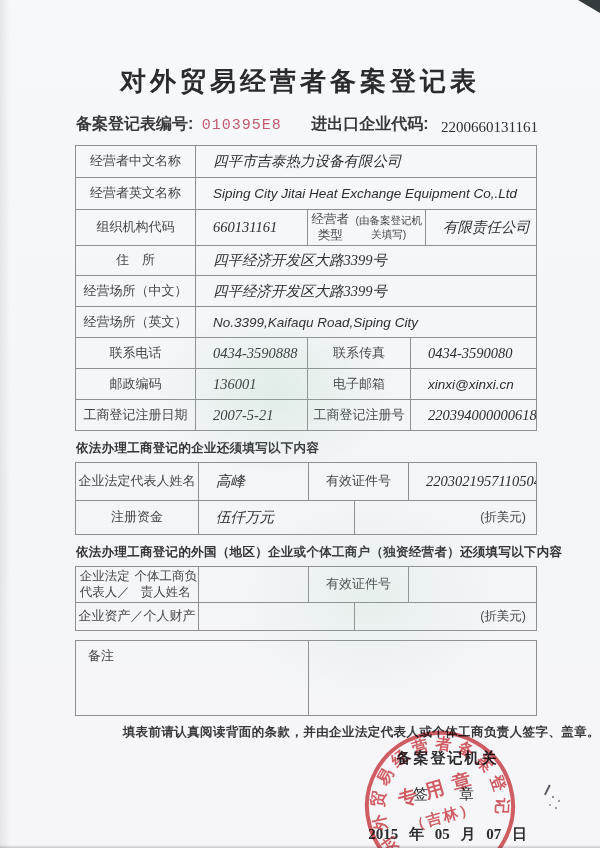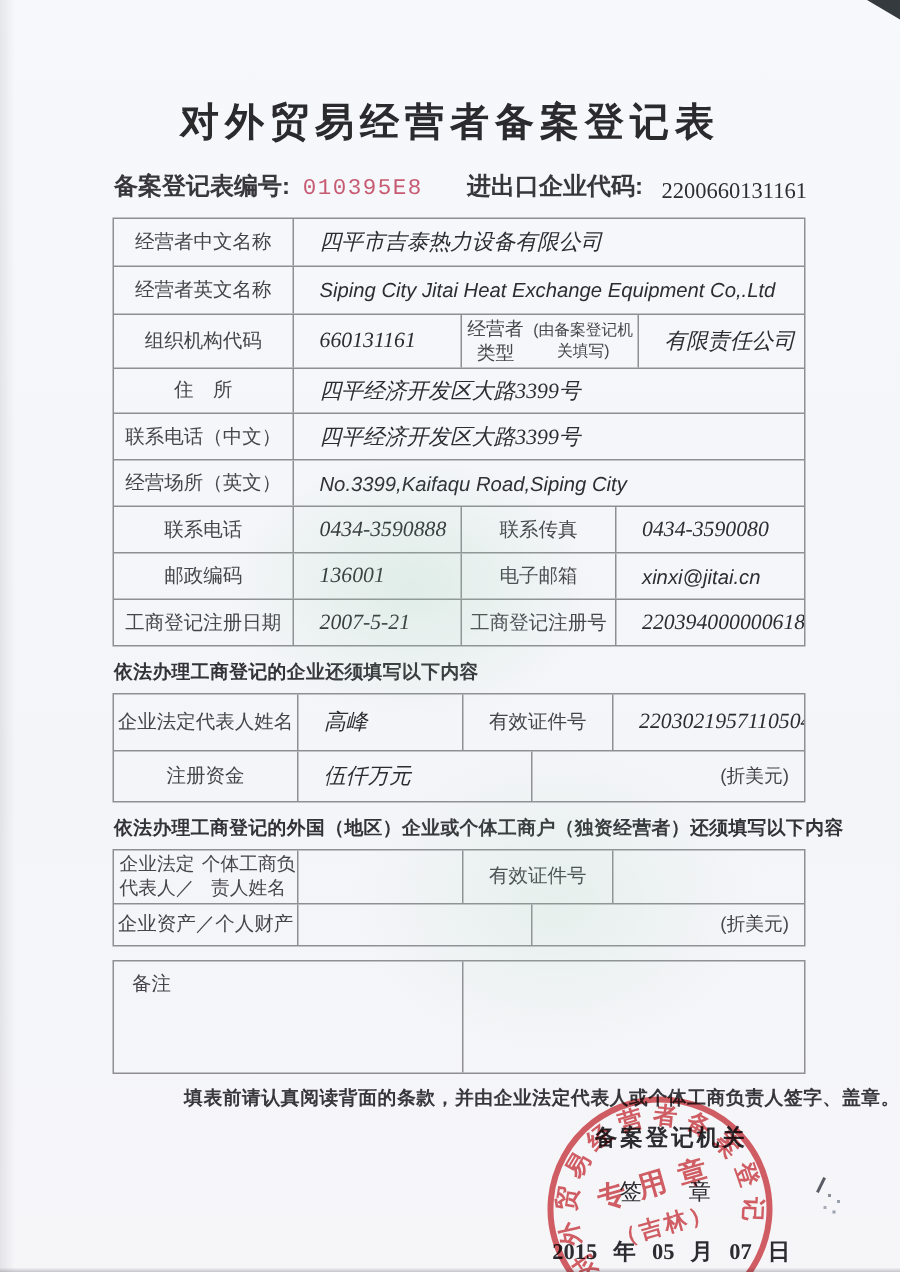--- a/index.html
+++ b/index.html
@@ -111,38 +111,38 @@
         <span class="l1">经营者类型</span>
         <span class="l2">(由备案登记机关填写)</span>
       </div>
       <div class="td mc4 val">有限责任公司</div>
     </div>
     <div class="tr h30">
       <div class="td mc1 lbl">住　所</div>
       <div class="td mcv val">四平经济开发区大路3399号</div>
     </div>
     <div class="tr h31">
-      <div class="td mc1 lbl">联系电话（中文）</div>
+      <div class="td mc1 lbl">经营场所（中文）</div>
       <div class="td mcv val">四平经济开发区大路3399号</div>
     </div>
     <div class="tr h31">
       <div class="td mc1 lbl">经营场所（英文）</div>
       <div class="td mcv val sans">No.3399,Kaifaqu Road,Siping City</div>
     </div>
     <div class="tr h31">
       <div class="td mc1 lbl">联系电话</div>
       <div class="td mc2 val">0434-3590888</div>
       <div class="td mc3n lbl">联系传真</div>
       <div class="td mc4 val">0434-3590080</div>
     </div>
     <div class="tr h31">
       <div class="td mc1 lbl">邮政编码</div>
       <div class="td mc2 val">136001</div>
       <div class="td mc3n lbl">电子邮箱</div>
-      <div class="td mc4 val sans">xinxi@jitai.cn</div>
+      <div class="td mc4 val sans">xinxi@xinxi.cn</div>
     </div>
     <div class="tr h31">
       <div class="td mc1 lbl">工商登记注册日期</div>
       <div class="td mc2 val">2007-5-21</div>
       <div class="td mc3n lbl">工商登记注册号</div>
       <div class="td mc4 val">220394000000618</div>
     </div>
   </div>
 
   <div class="section-title">依法办理工商登记的企业还须填写以下内容</div>

